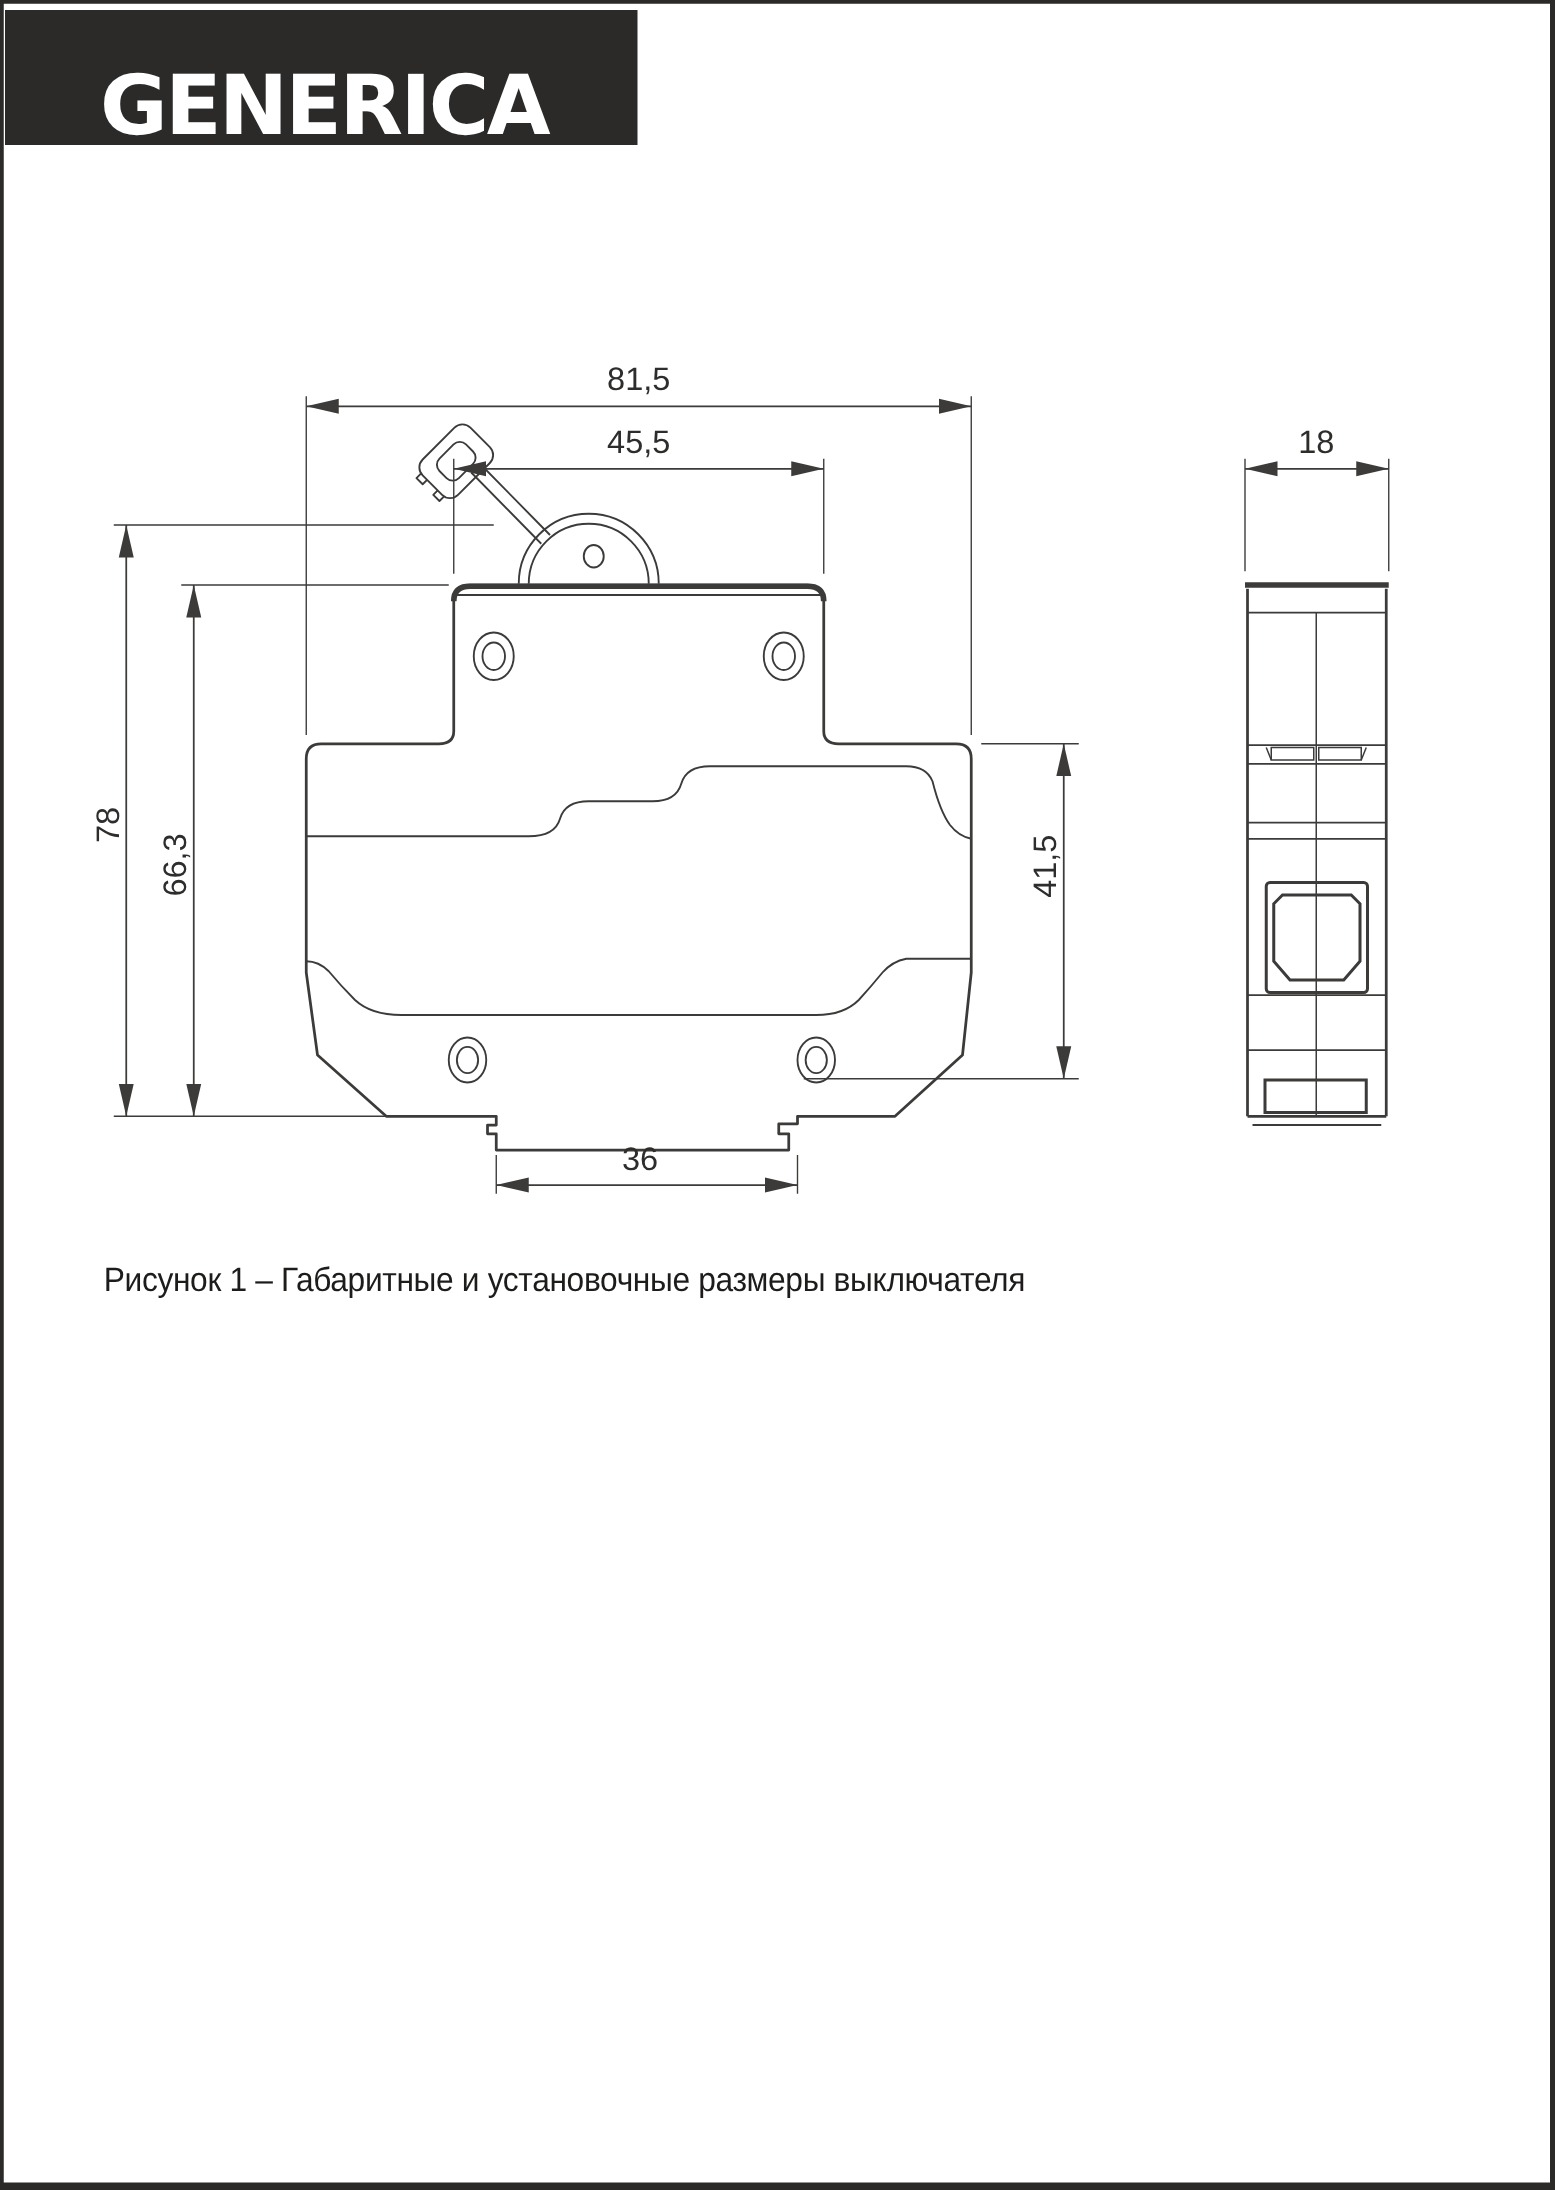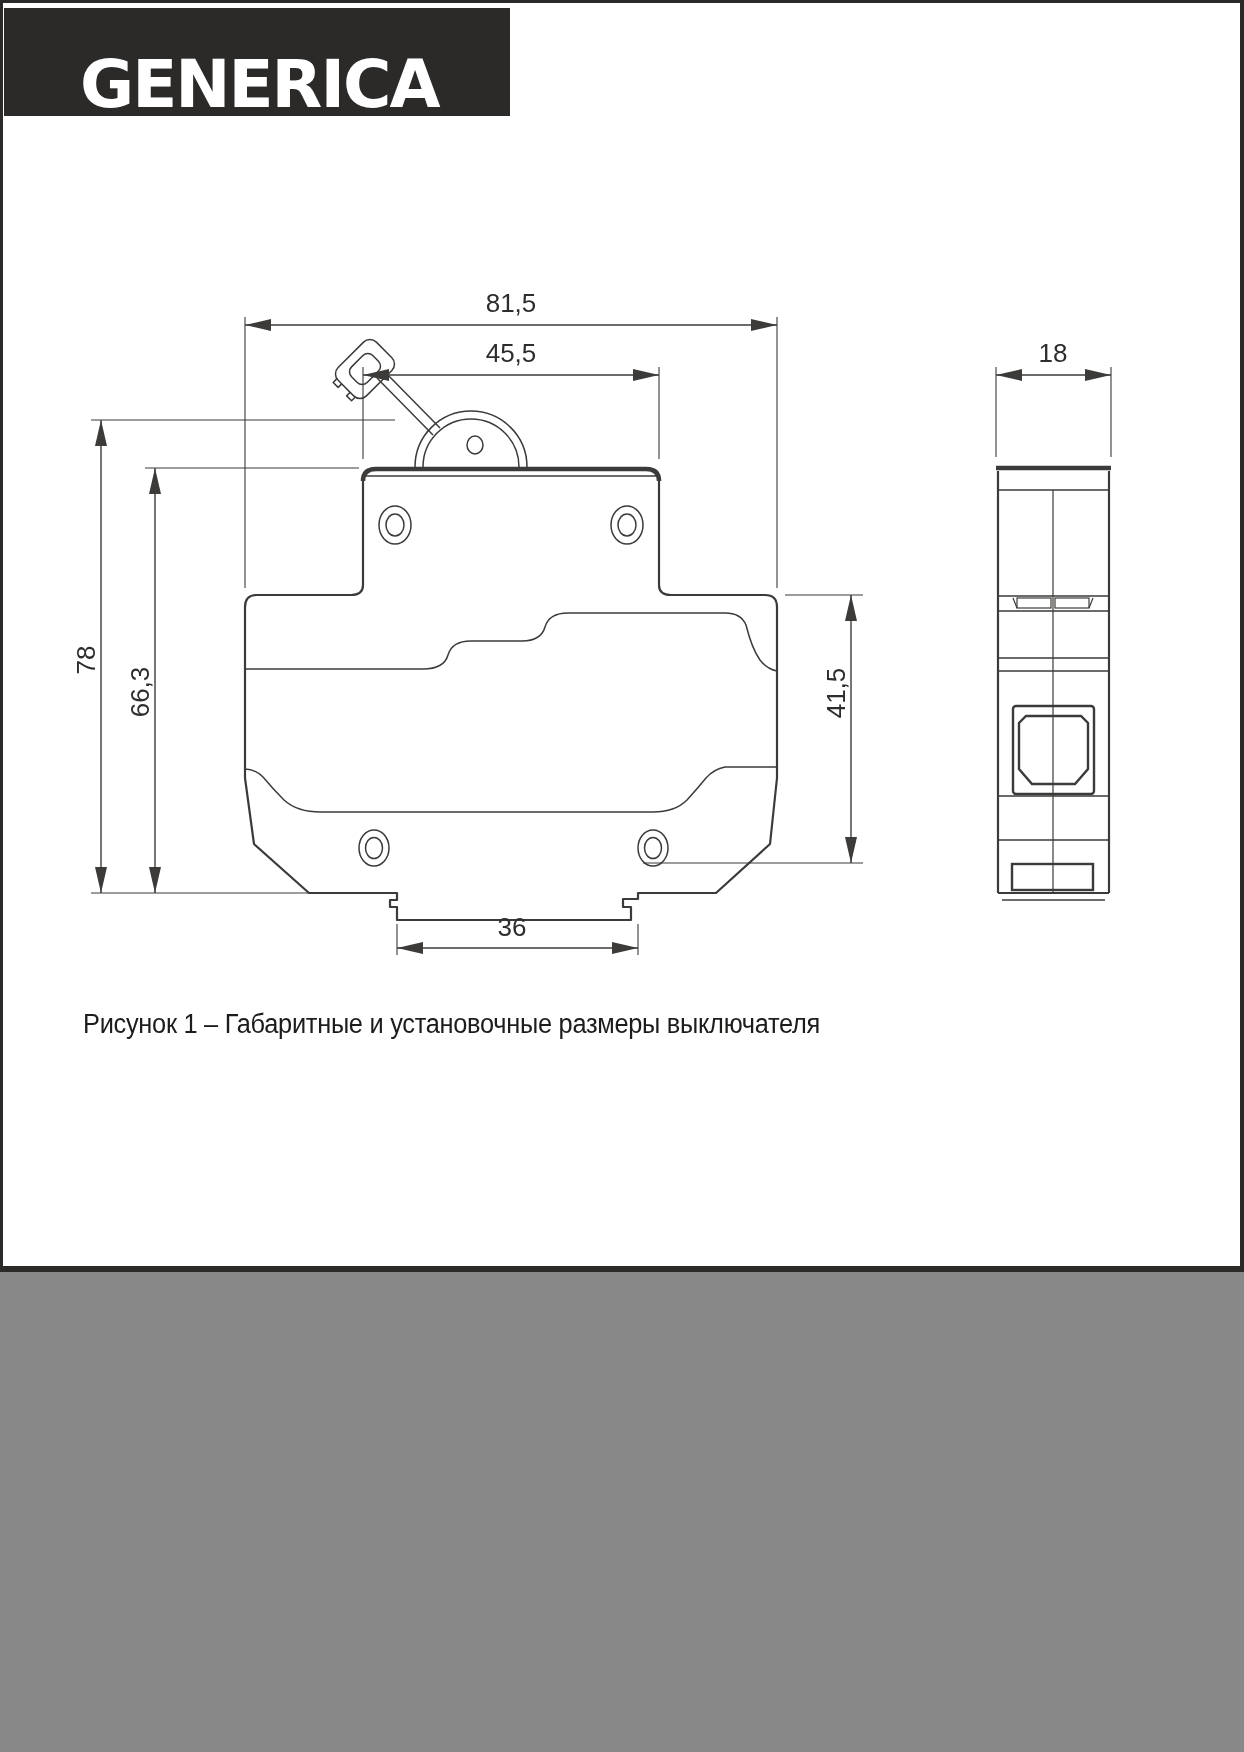--- a/index.html
+++ b/index.html
@@ -4,21 +4,21 @@
 <style>
   :root{
     --ink:#3c3b39;
     --logo_bar:#2b2a29;
     --paper:#ffffff;
     --text:#2e2d2b;
   }
   html,body{margin:0;padding:0;background:#888;}
   .page{
     position:relative;
-    width:1244px;height:1272px;
+    width:1244px;height:1752px;
     background:var(--paper);
     box-sizing:border-box;
     border-left:3px solid var(--logo_bar);
     border-top:3px solid var(--logo_bar);
     border-right:4px solid var(--logo_bar);
     border-bottom:6px solid var(--logo_bar);
     overflow:hidden;
     font-family:"Liberation Sans", sans-serif;
   }
   .logo-bar{

